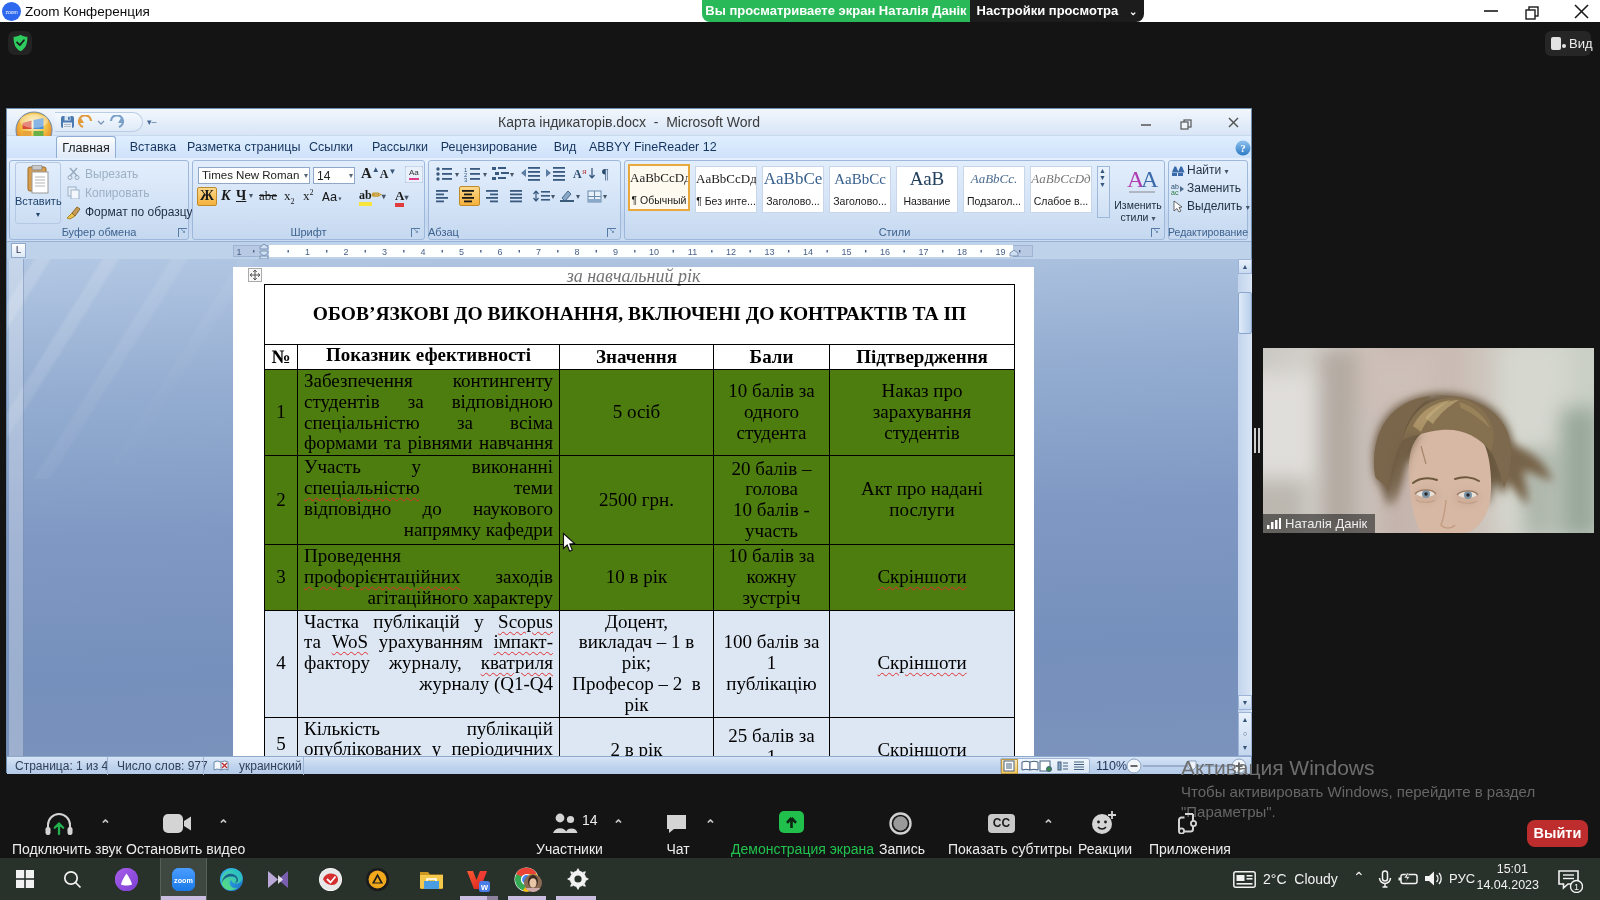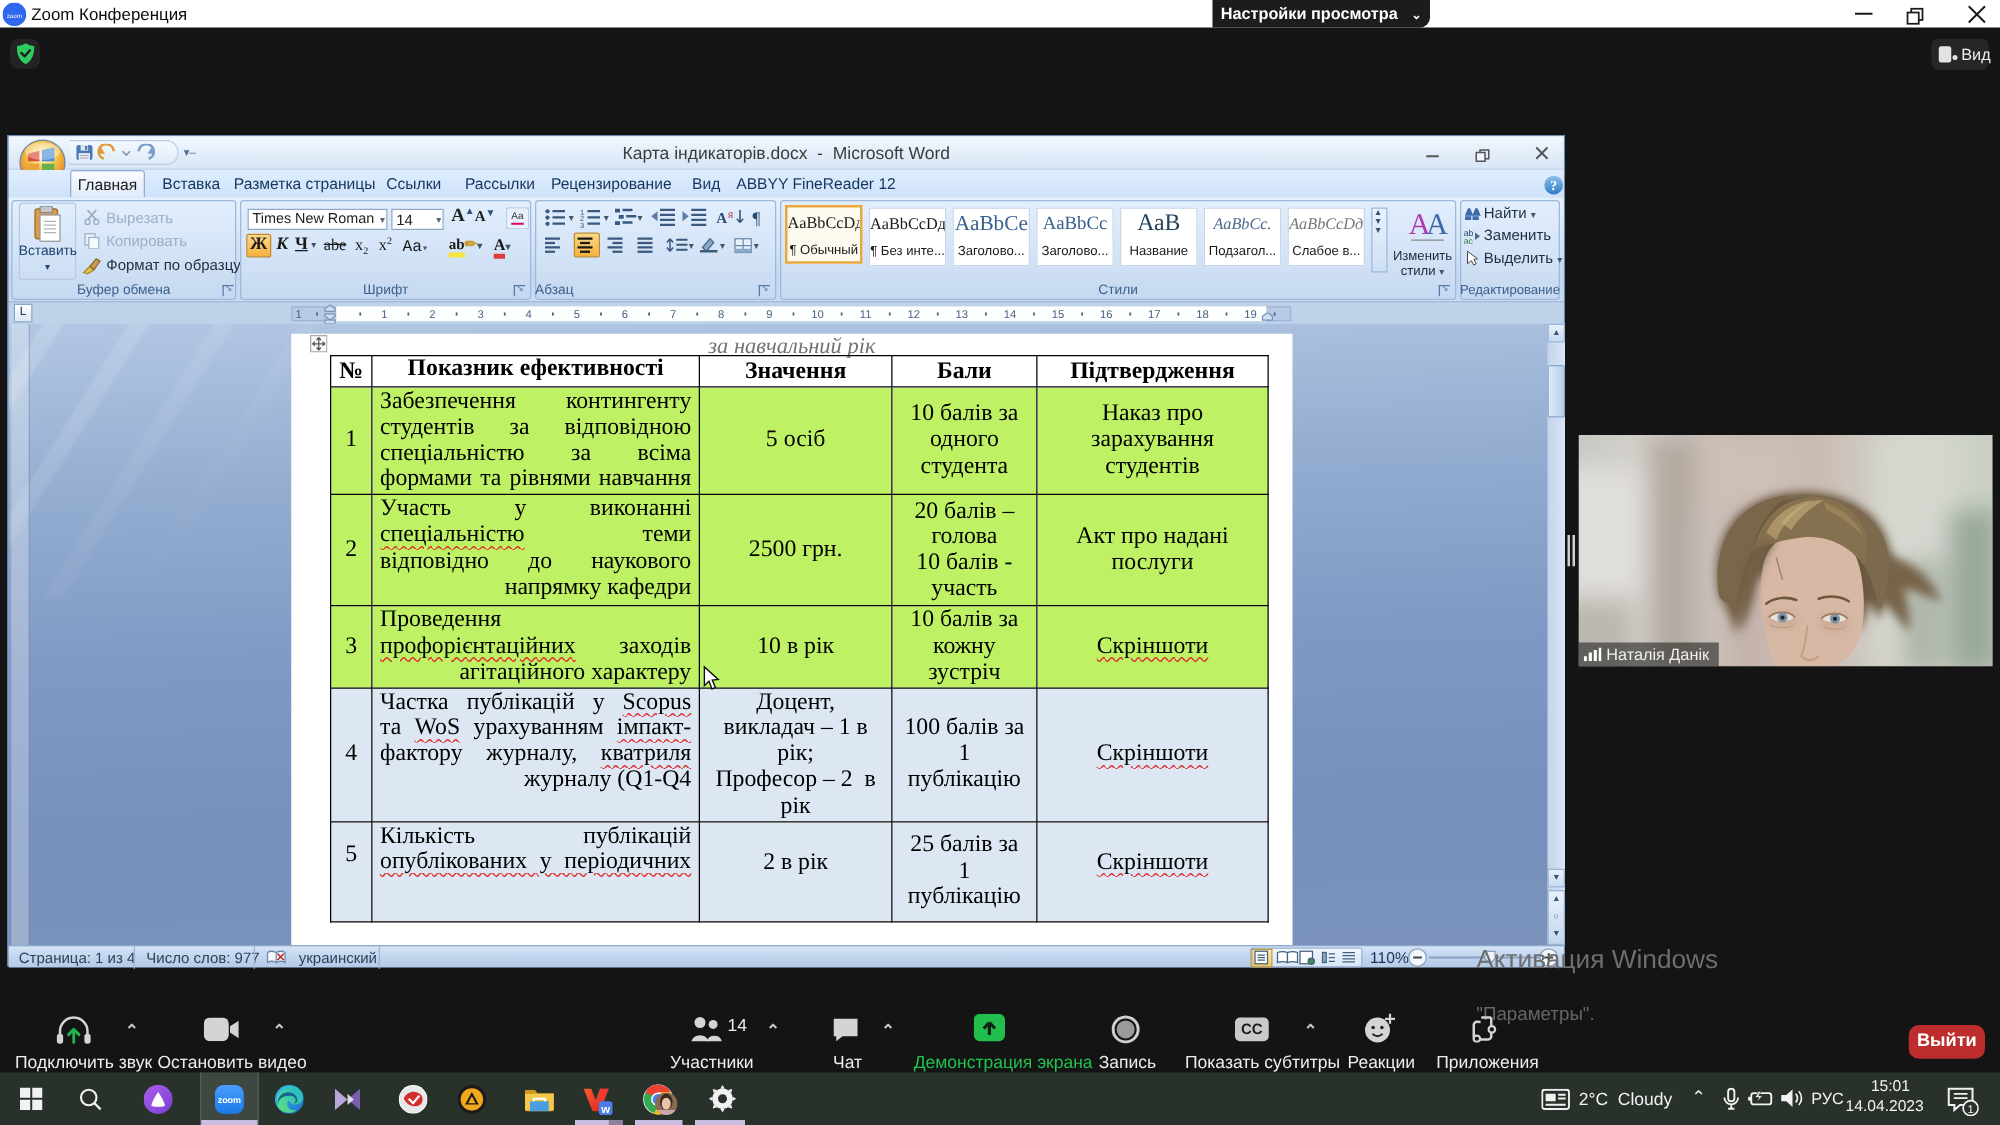--- a/index.html
+++ b/index.html
@@ -60,21 +60,21 @@
   .sc2 { font-family:"Liberation Sans"; font-size:10.5px; color:#1a1a1a; white-space:nowrap; }
   .stycard { white-space:nowrap; }
 
   
   .doctext { font-family:Liberation Serif, serif; color:#737373; }
   #dtable { position:absolute; left:31px; top:17px; border-collapse:collapse; table-layout:fixed; width:750px; font-family:"Liberation Serif", serif; font-size:19px; color:#000; }
   #dtable td { border:1px solid #000; vertical-align:middle; text-align:center; padding:1px 4px; line-height:20.8px; overflow:hidden; }
   #dtable .c2 { vertical-align:top; }
   #dtable .bighead { height:60px; font-weight:bold; font-size:19.5px; }
   #dtable .hrow td { font-weight:bold; height:25px; padding:0 2px; white-space:nowrap; }
-  #dtable .gray td { background:#bef264; }
+  #dtable .gray td { background:#4d7c0f; }
   #dtable .blue td { background:#dde7f3; }
   #dtable .c2 { padding:1px 6px; }
   .jl { text-align:justify; text-align-last:justify; }
   .ll { text-align:right; }
   #dtable .r1 { height:84px; }
   #dtable .r2 { height:89px; }
   #dtable .r3 { height:65px; }
   #dtable .r4 { height:101px; }
   #dtable .r5 { height:80px; }
   .sp { text-decoration:underline; text-decoration-style:wavy; text-decoration-color:#e03030; text-decoration-thickness:1px; text-underline-offset:3px; }
@@ -83,20 +83,21 @@
 <body>
 <div id="stage">
 
   
   <div class="abs" id="topbar"></div>
   <svg class="abs" style="left:2px;top:2px" width="19" height="19">
       <circle cx="9.5" cy="9.5" r="9.5" fill="#2d68ee"></circle>
       <text x="9.5" y="12" font-size="5" fill="#fff" text-anchor="middle" font-family="Liberation Sans">zoom</text>
     </svg>
   <div class="abs" id="ztitle">Zoom Конференция</div>
+  <div class="abs" id="greenpill">Вы просматриваете экран Наталія Данік</div>
   <div class="abs" id="setbtn">Настройки просмотра&nbsp;&nbsp;&nbsp;<span style="font-size:10px">⌄</span></div>
   <svg class="abs" style="left:1478px;top:0" width="120" height="22">
     <line x1="6" y1="11" x2="20" y2="11" stroke="#1a1a1a" stroke-width="1.6"></line>
     <rect x="51" y="7" width="9" height="9" fill="none" stroke="#1a1a1a" stroke-width="1.4"></rect>
     <rect x="48" y="10" width="9" height="9" fill="#fff" stroke="#1a1a1a" stroke-width="1.4"></rect>
     <line x1="97" y1="5" x2="110" y2="18" stroke="#1a1a1a" stroke-width="1.6"></line>
     <line x1="110" y1="5" x2="97" y2="18" stroke="#1a1a1a" stroke-width="1.6"></line>
   </svg>
 
   
@@ -448,20 +449,23 @@
         <div class="doctext" style="position:absolute;left:0;top:-1px;width:100%;text-align:center;font-style:italic;font-size:18px">за навчальний рік</div>
         <table id="dtable">
             <colgroup>
               <col style="width:33px">
               <col style="width:262px">
               <col style="width:154px">
               <col style="width:116px">
               <col style="width:185px">
             </colgroup>
           <tbody>
+              <tr>
+                <td colspan="5" class="bighead">ОБОВ’ЯЗКОВІ ДО ВИКОНАННЯ, ВКЛЮЧЕНІ ДО КОНТРАКТІВ ТА ІП</td>
+              </tr>
           <tr class="hrow">
                 <td class="c1">№</td>
                 <td class="c2">Показник ефективності</td>
                 <td class="c3">Значення</td>
                 <td class="c4">Бали</td>
                 <td class="c5">Підтвердження</td>
               </tr>
           <tr class="gray r1">
                 <td class="c1">1</td>
                 <td class="c2">
@@ -668,20 +672,21 @@
   <svg class="abs" style="left:562px;top:532px" width="14" height="21">
     <path d="M1.5 1.5 L1.5 16.5 L5.2 13 L7.6 19.2 L10.3 18 L7.8 12 L12.6 11.6 Z" fill="#fff" stroke="#111" stroke-width="1.1"></path>
   </svg>
 
   
   <div class="abs" style="left:1254px;top:428px;width:2px;height:25px;background:#cfcfcf"></div>
   <div class="abs" style="left:1258px;top:428px;width:2px;height:25px;background:#cfcfcf"></div>
 
   
   <div class="wm" style="left:1181px;top:756px;font-size:21px">Активация Windows</div>
+  <div class="wm" style="left:1181px;top:783px;font-size:15px;color:#666">Чтобы активировать Windows, перейдите в раздел</div>
   <div class="wm" style="left:1181px;top:803px;font-size:15px;color:#666">"Параметры".</div>
 
   
   
   <svg class="abs" style="left:44px;top:812px" width="30" height="24">
     <path d="M4 17 v-4 a11 11 0 0 1 22 0 v4" fill="none" stroke="#d4d4d4" stroke-width="2"></path>
     <rect x="1.5" y="15" width="5" height="8" rx="2.2" fill="#d4d4d4"></rect>
     <rect x="23.5" y="15" width="5" height="8" rx="2.2" fill="#d4d4d4"></rect>
     <path d="M15 22 L15 11.5 M15 11.5 L10.8 15.7 M15 11.5 L19.2 15.7" stroke="#23b04e" stroke-width="2.3" fill="none" stroke-linecap="round"></path>
   </svg>

